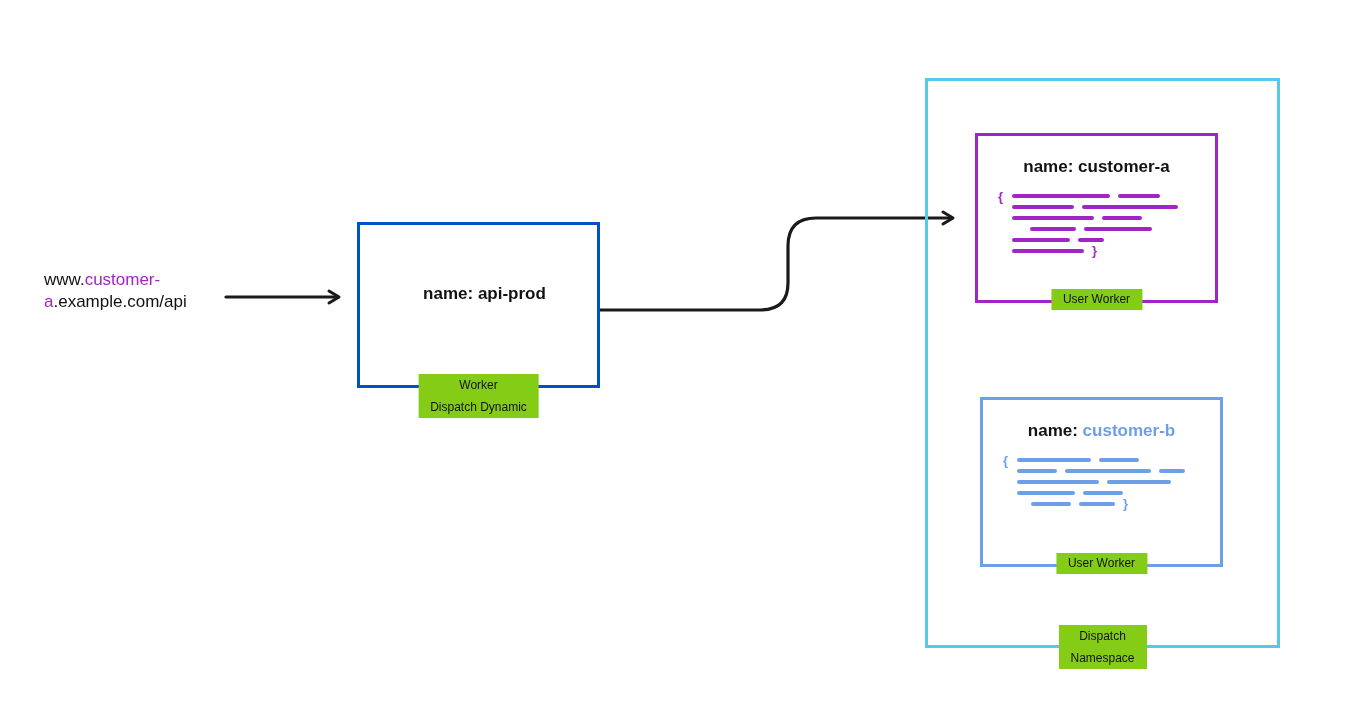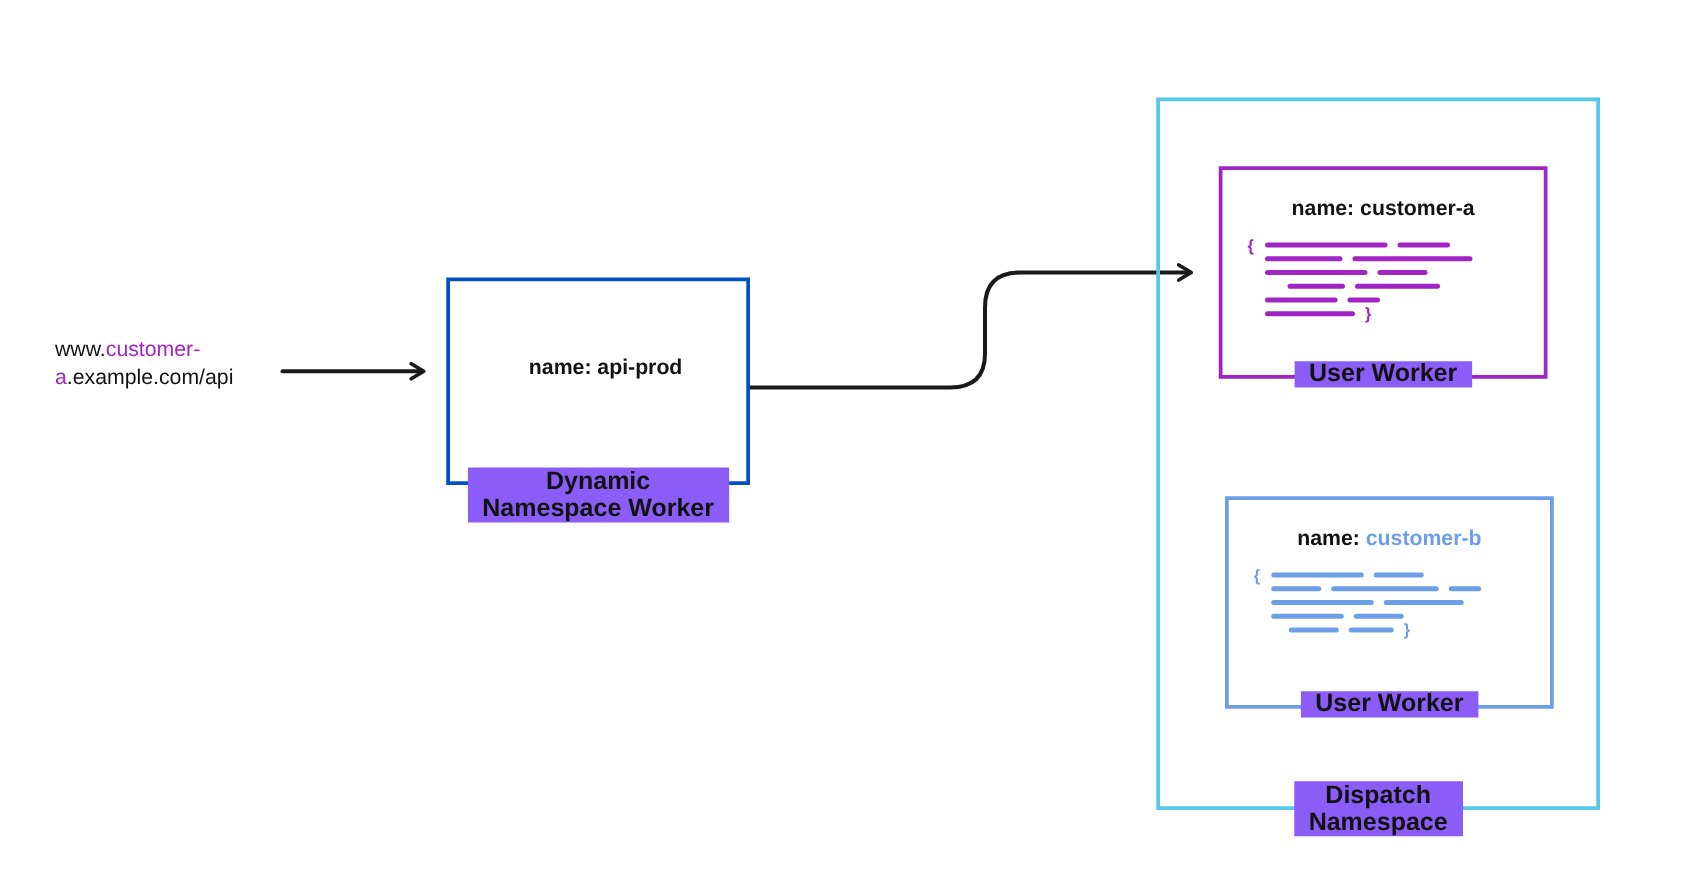--- a/index.html
+++ b/index.html
@@ -64,21 +64,21 @@
     padding-left: 12px;
   }
 
   .namespace-box {
     left: 925px; top: 78px;
     width: 355px; height: 570px;
     border: 3px solid var(--cyan, #56c8e8);
   }
 
   .worker-box {
-    width: 263px; height: 170px;
+    width: 243px; height: 170px;
     background: #ffffff;
   }
   .worker-a {
     left: 47px; top: 52px;
     border: 3px solid var(--purple, #a124c4);
   }
   .worker-b {
     left: 52px; top: 316px;
     border: 3px solid var(--light_blue, #6c9fe8);
   }
@@ -88,24 +88,24 @@
     font-size: 17px;
     font-weight: 700;
     line-height: 21px;
   }
 
   
   .box-caption {
     position: absolute;
     left: 50%;
     transform: translateX(-50%);
-    background: #8b5cf6;
+    background: #84cc16;
     padding: 0 12px;
-    font-size: 20px;
-    font-weight: 700;
+    font-size: 12px;
+    font-weight: 400;
     line-height: 21px;
     text-align: center;
     white-space: nowrap;
   }
   .dispatch-box .box-caption { bottom: -33px; line-height: 22px; }
   .worker-box .box-caption { bottom: -10px; }
   .namespace-box > .box-caption { bottom: -24px; line-height: 22px; }
 
   
   .code-block {
@@ -161,22 +161,22 @@
   <div class="url-label">
     <span>www.</span><span class="purple-text">customer-</span><br>
     <span class="purple-text">a</span><span>.example.com/api</span>
   </div>
 
   <div class="box dispatch-box">
     <div class="dispatch-body">
       <div>name: api-prod</div>
     </div>
     <div class="box-caption">
-      <span>Dynamic</span><br>
-      <span>Namespace Worker</span>
+      <span>Worker</span><br>
+      <span>Dispatch Dynamic</span>
     </div>
   </div>
 
 
   <div class="box namespace-box">
 
     <div class="box worker-box worker-a">
       <div class="worker-title">
         <span>name: </span><span>customer-a</span>
       </div>

